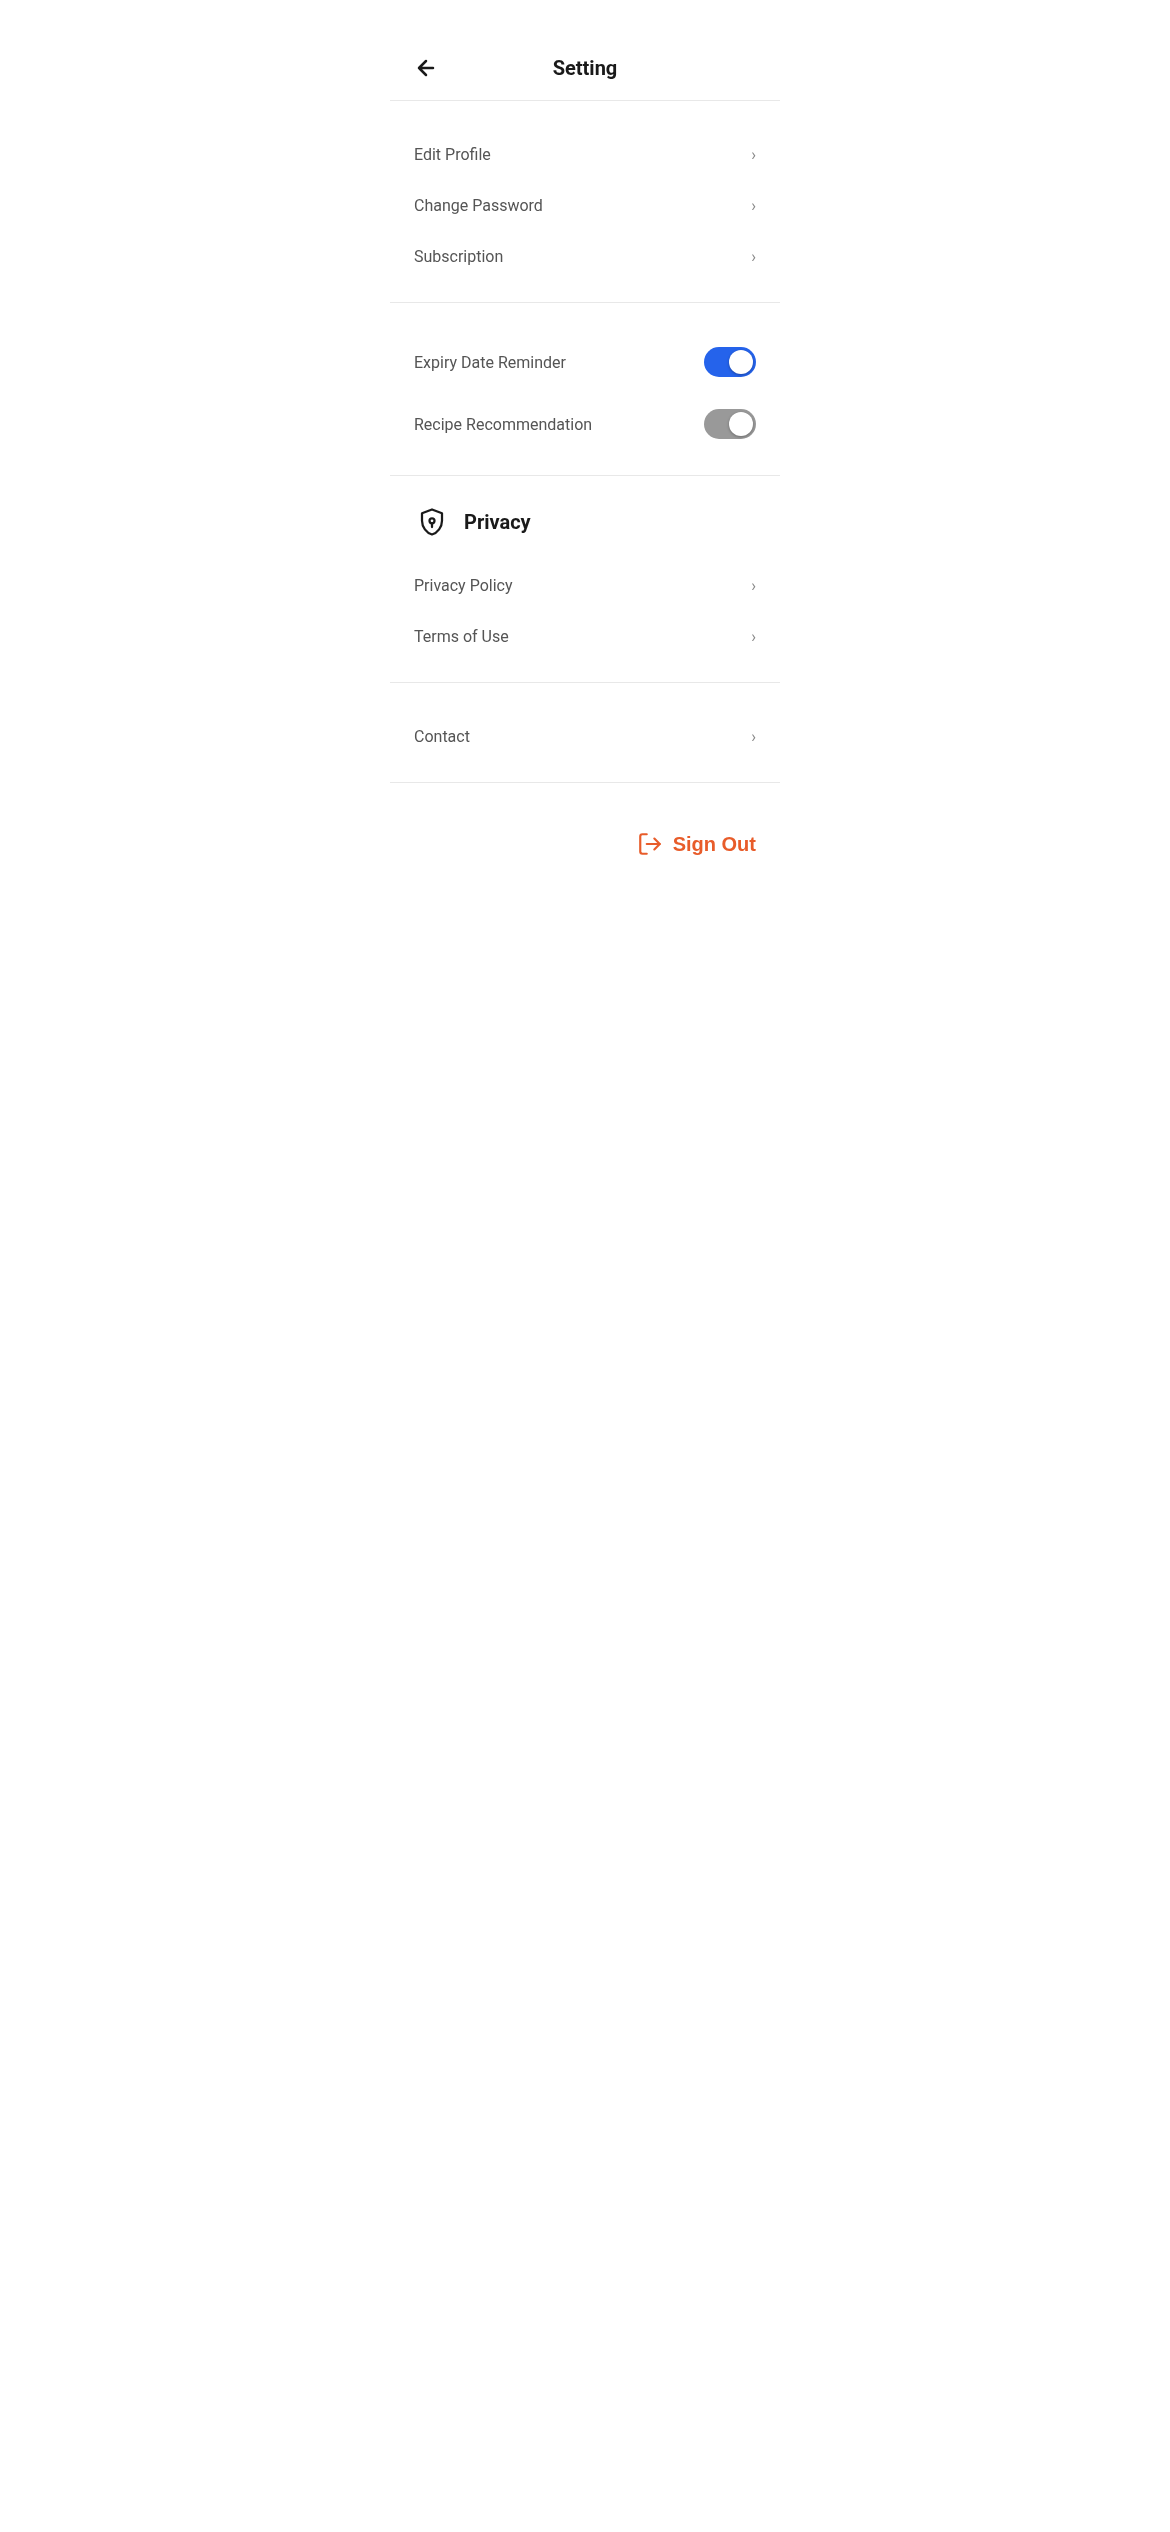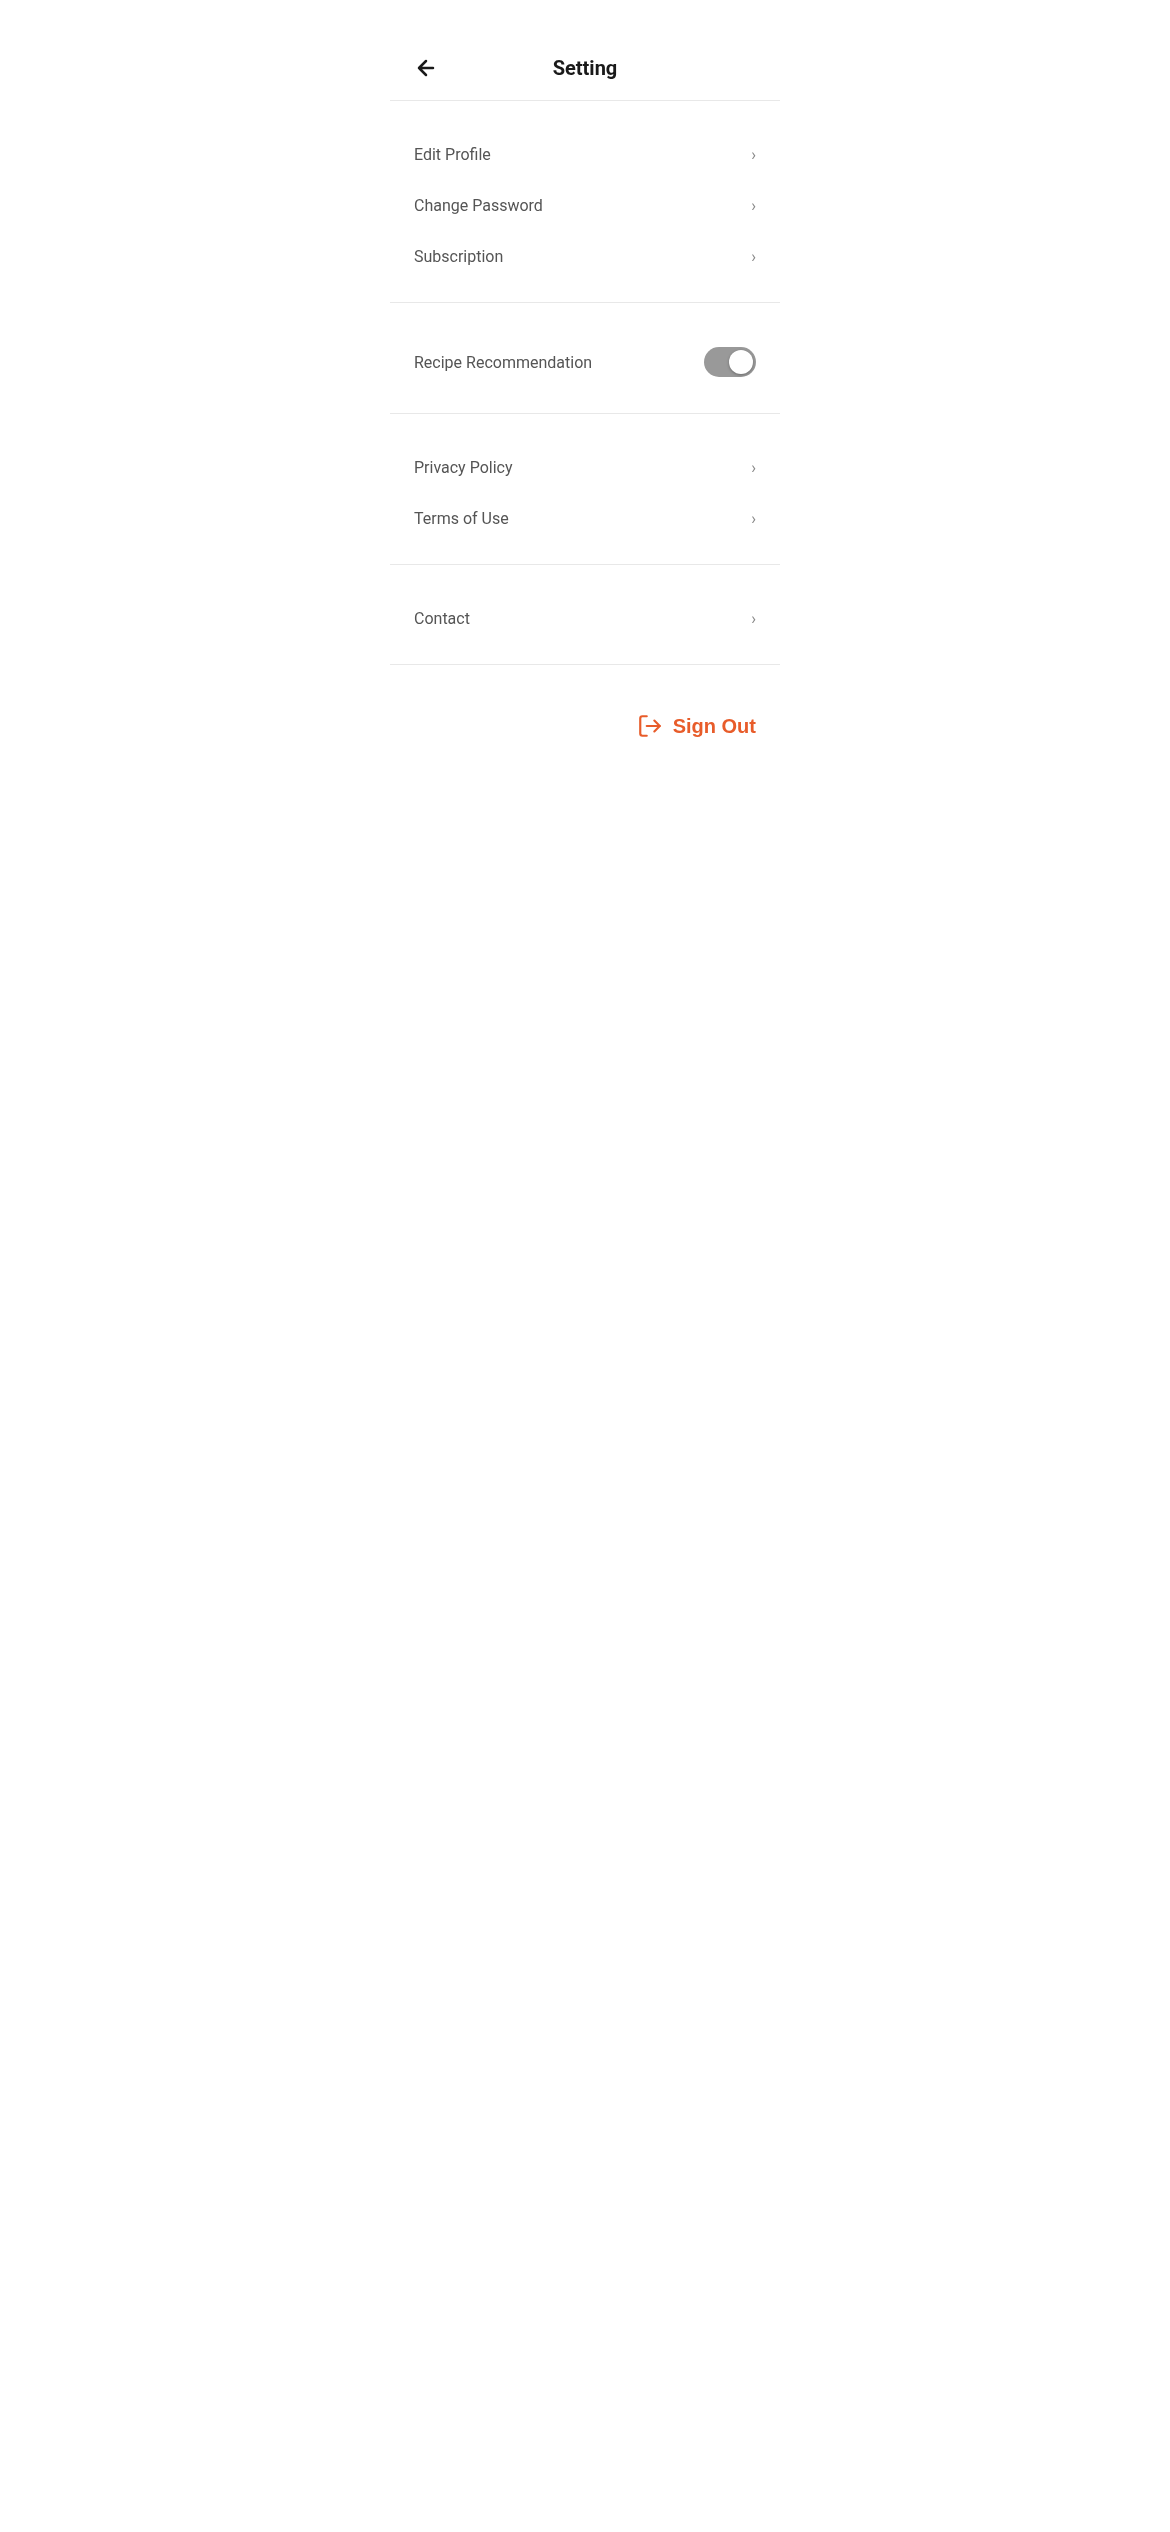--- a/index.html
+++ b/index.html
@@ -187,28 +187,44 @@
   </div>
   <div class="menu-item">
     <span class="menu-item-label">Subscription</span>
     <span class="chevron">›</span>
   </div>
 </div>
 
 <div class="section">
 
   <div class="toggle-row">
+    <span class="toggle-label">Expiry Date Reminder</span>
+    <div class="toggle on">
+      <div class="toggle-thumb"></div>
+    </div>
+  </div>
+  <div class="toggle-row">
     <span class="toggle-label">Recipe Recommendation</span>
     <div class="toggle off" style="background:#999999;">
       <div class="toggle-thumb" style="left:25px;"></div>
     </div>
   </div>
 </div>
 
 <div class="section">
+  <div class="section-header">
+    <div class="section-icon">
+      <svg width="30" height="30" viewBox="0 0 24 24" fill="none" stroke="#1a1a1a" stroke-width="1.8" stroke-linecap="round" stroke-linejoin="round">
+        <path d="M12 2L4 5v6c0 5 3.5 9.7 8 11 4.5-1.3 8-6 8-11V5z"></path>
+        <circle cx="12" cy="11" r="2"></circle>
+        <line x1="12" y1="13" x2="12" y2="16"></line>
+      </svg>
+    </div>
+    <span class="section-title">Privacy</span>
+  </div>
 
   <div class="menu-item">
     <span class="menu-item-label">Privacy Policy</span>
     <span class="chevron">›</span>
   </div>
   <div class="menu-item">
     <span class="menu-item-label">Terms of Use</span>
     <span class="chevron">›</span>
   </div>
 </div>

